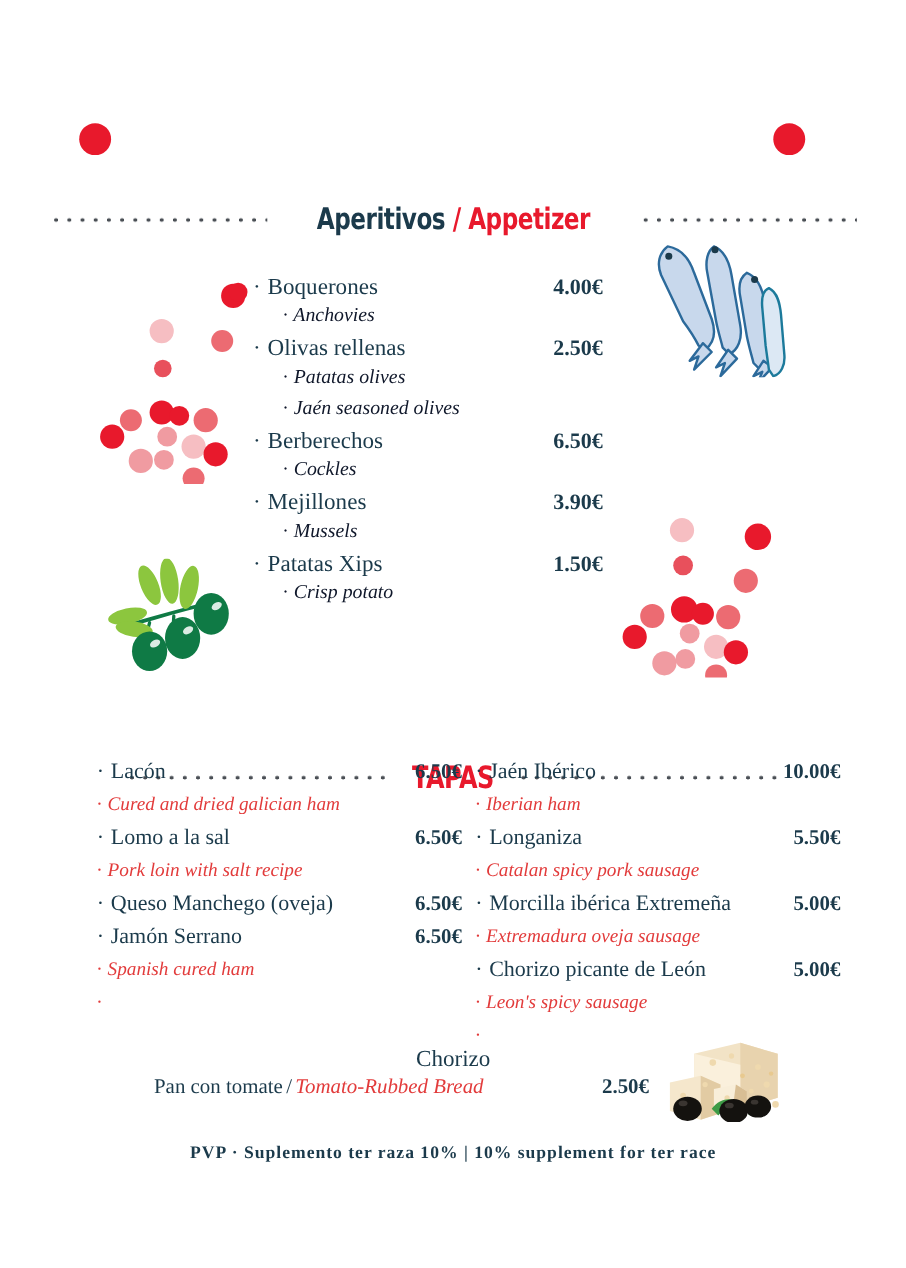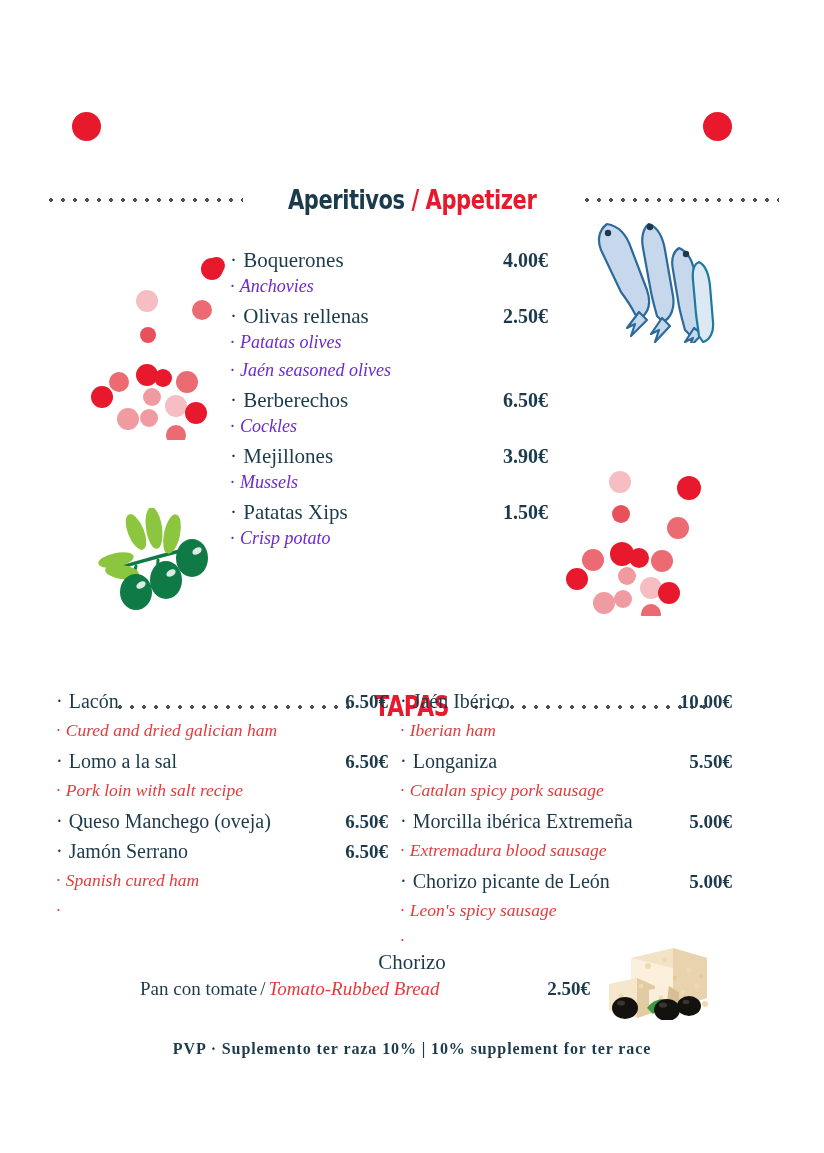--- a/index.html
+++ b/index.html
@@ -92,41 +92,42 @@
   .ap-price {
     font-size: 20px;
     font-weight: bold;
     color: #1B3A4B;
     white-space: nowrap;
     padding-left: 4px;
   }
   .ap-trans {
     font-size: 18px;
     font-style: italic;
-    color: #6d28d9;
+    color: #0f172a;
     height: 28px;
     white-space: nowrap;
+    margin-left: 27px;
   }
   .bullet { letter-spacing: 1px; }
 
   
   #appetizer-marker-dot {
     position: absolute;
     left: 208px;
     top: 257px;
     width: 17px;
     height: 17px;
     border-radius: 50%;
     background: #E8192C;
   }
 
   
   #tapas-columns {
     position: absolute;
-    left: 56px;
+    left: 88px;
     top: 690px;
     width: 680px;
     display: flex;
     gap: 12px;
   }
   .tapas-col { width: 332px; }
   .tp-row {
     display: flex;
     align-items: baseline;
     justify-content: space-between;
@@ -393,21 +394,21 @@
       <div class="tp-row">
         <span class="tp-name"><span class="bullet">·</span> <span>Longaniza</span></span>
         <span class="tp-price">5.50€</span>
       </div>
       <div class="tp-trans"><span class="bullet">·</span> <span>Catalan spicy pork sausage</span></div>
 
       <div class="tp-row">
         <span class="tp-name"><span class="bullet">·</span> <span>Morcilla ibérica Extremeña</span></span>
         <span class="tp-price">5.00€</span>
       </div>
-      <div class="tp-trans"><span class="bullet">·</span> <span>Extremadura  blood sausage</span></div>
+      <div class="tp-trans"><span class="bullet">·</span> <span>Extremadura  oveja sausage</span></div>
 
       <div class="tp-row">
         <span class="tp-name"><span class="bullet">·</span> <span>Chorizo  picante de León</span></span>
         <span class="tp-price">5.00€</span>
       </div>
       <div class="tp-trans"><span class="bullet">·</span> <span>Leon's spicy sausage</span></div>
 
       <div class="tp-trans tp-row-clipped"><span class="bullet">·</span></div>
     </div>
   </div>

